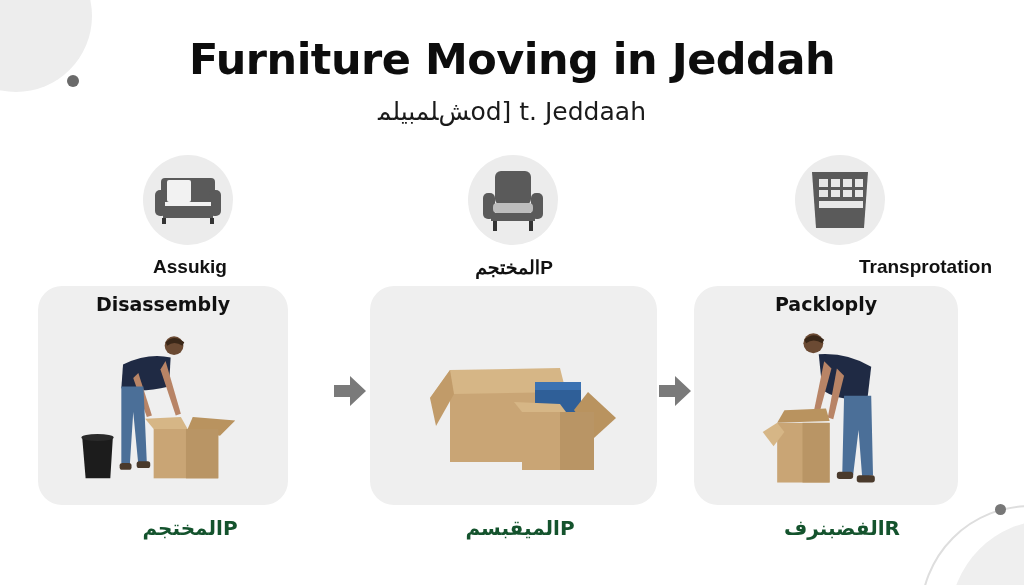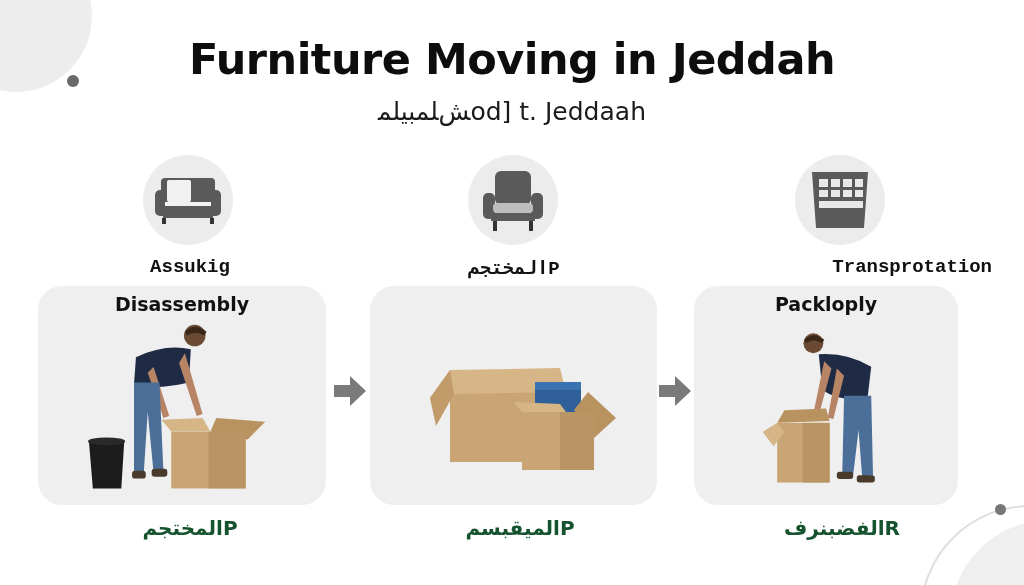--- a/index.html
+++ b/index.html
@@ -9,21 +9,21 @@
   .deco-circle-tl { position: absolute; left: -60px; top: -60px; width: 152px; height: 152px; border-radius: 50%; background: #ededed; }
   .deco-dot-tl { position: absolute; left: 67px; top: 75px; width: 12px; height: 12px; border-radius: 50%; background: #6a6a6a; }
   .deco-ring-br { position: absolute; left: 920px; top: 505px; width: 220px; height: 220px; border-radius: 50%; border: 2px solid #dedede; }
   .deco-circle-br { position: absolute; left: 950px; top: 520px; width: 200px; height: 200px; border-radius: 50%; background: #efefef; }
   .deco-dot-br { position: absolute; left: 995px; top: 504px; width: 11px; height: 11px; border-radius: 50%; background: #777; }
 
   .title { position: absolute; left: 0; top: 34px; width: 1024px; text-align: center; font-family: "DejaVu Sans", sans-serif; font-weight: bold; font-size: 43px; letter-spacing: -0.5px; color: #0d0d0d; }
   .subtitle { position: absolute; left: 0; top: 97px; width: 1024px; text-align: center; font-family: "DejaVu Sans", sans-serif; font-size: 25px; color: #1a1a1a; }
 
   .icon-circle { position: absolute; width: 90px; height: 90px; border-radius: 50%; background: #ececec; display: flex; align-items: center; justify-content: center; }
-  .step-label { position: absolute; width: 300px; text-align: center; font-family: Liberation Mono, monospace; font-weight: bold; font-size: 19px; color: #111; }
+  .step-label { position: absolute; width: 300px; text-align: center; font-family: Liberation Sans, sans-serif; font-weight: bold; font-size: 19px; color: #111; }
 
   .panel { position: absolute; top: 286px; height: 219px; background: #efefef; border-radius: 24px; }
   .panel-title { position: absolute; left: 0; top: 7px; width: 100%; text-align: center; font-family: "DejaVu Sans", sans-serif; font-weight: bold; font-size: 19px; color: #111; }
   .panel-scene { position: absolute; left: 0; top: 36px; width: 100%; height: 180px; }
 
   .arrow { position: absolute; top: 374px; width: 36px; height: 34px; }
 
   .bottom-label { position: absolute; top: 516px; width: 300px; text-align: center; font-family: "DejaVu Sans", sans-serif; font-weight: bold; font-size: 20px; color: #14532d; }
 </style>
 </head>
@@ -74,21 +74,21 @@
     <rect x="45" y="9" width="8" height="8" fill="#e8e8e8"></rect>
     <rect x="9" y="20" width="9" height="7" fill="#e8e8e8"></rect>
     <rect x="21" y="20" width="9" height="7" fill="#e8e8e8"></rect>
     <rect x="33" y="20" width="9" height="7" fill="#e8e8e8"></rect>
     <rect x="45" y="20" width="8" height="7" fill="#e8e8e8"></rect>
     <rect x="9" y="31" width="44" height="7" fill="#e8e8e8"></rect>
   </svg>
 </div>
 <div class="step-label" style="left:692px; top:256px;text-align:right;">Transprotation</div>
 
-<div class="panel" style="left:38px; width:288px;">
+<div class="panel" style="left:38px; width:250px;">
   <div class="panel-title">Disassembly</div>
   <svg class="panel-scene" viewBox="0 0 294 180">
 
     <path d="M52 120 L88 120 L85 168 L56 168 Z" fill="#1c1c1c"></path>
     <ellipse cx="70" cy="120" rx="19" ry="4" fill="#2a2a2a"></ellipse>
 
     <circle cx="160" cy="12" r="11" fill="#6b4a33"></circle>
     <path d="M150 8 Q160 -2 172 8 L170 12 Q160 6 152 12 Z" fill="#3a2718"></path>
     <path d="M100 34 Q130 20 156 26 L154 60 Q120 68 98 62 Z" fill="#1f2a44"></path>
     <path d="M150 30 L168 92 L162 94 L144 40 Z" fill="#b88466"></path>

